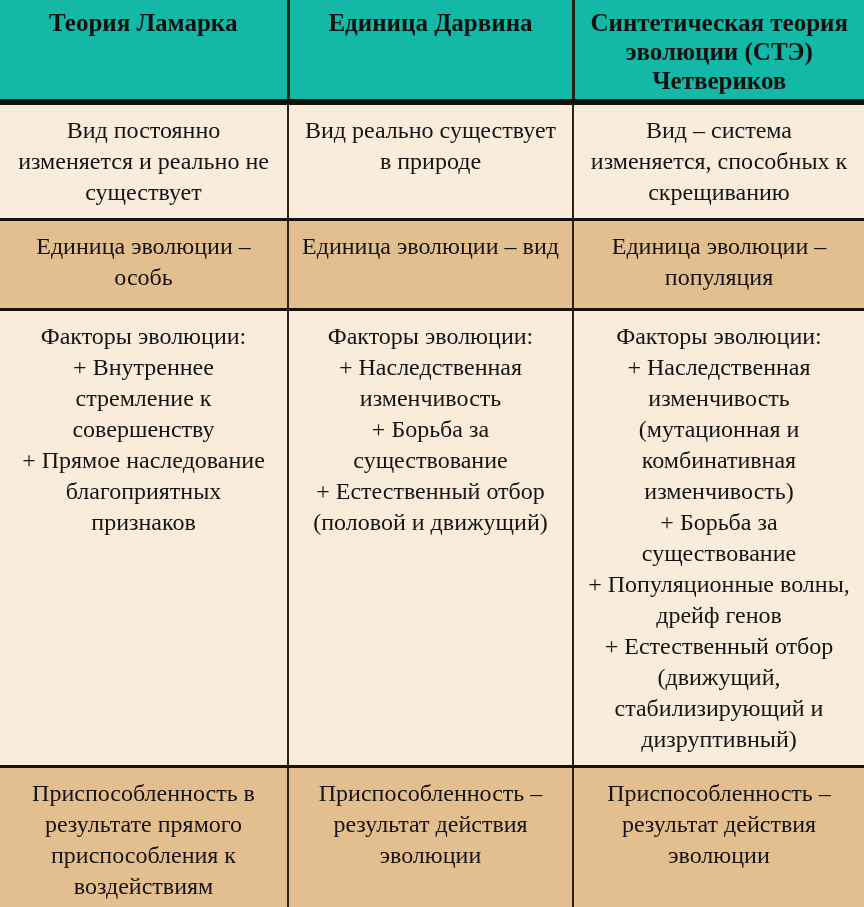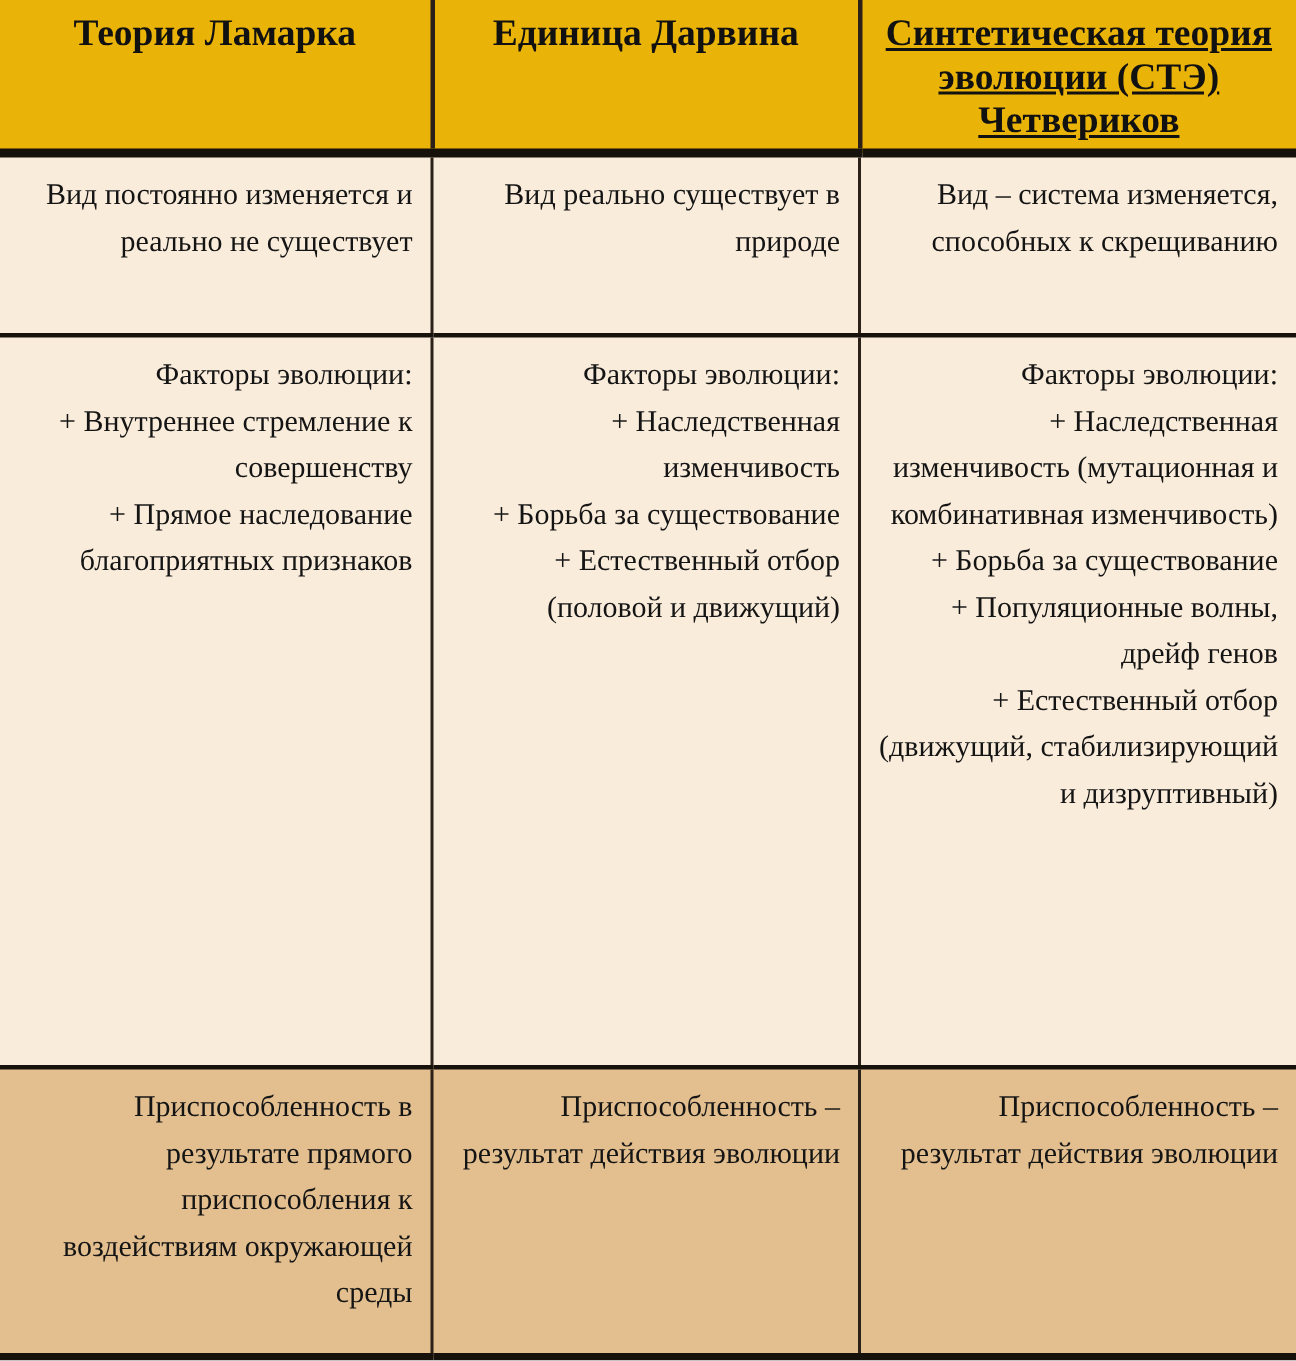--- a/index.html
+++ b/index.html
@@ -26,42 +26,42 @@
     vertical-align: top;
     box-sizing: border-box;
   }
   col.c1 { width: 288px; }
   col.c2 { width: 285px; }
   col.c3 { width: 291px; }
 
   
   tr.header-row { height: 93px; }
   th.hcell {
-    background: #eab308;
+    background: #14b8a6;
     color: #111111;
     font-weight: bold;
     font-size: 25px;
     line-height: 29px;
     text-align: center;
     padding: 8px 10px 4px 10px;
     border-right: 3px solid #2b2118;
     border-bottom: 6px solid #17110b;
   }
-  th.hcell.last { border-right: none; text-decoration: underline; }
+  th.hcell.last { border-right: none; }
   th.hcell.first { border-right: 3px solid #2b2118; }
 
   
   td.cell {
-    font-size: 20px;
+    font-size: 24px;
     line-height: 31px;
     color: #141414;
     padding: 10px 12px 10px 12px;
     border-right: 2px solid #2b2118;
     border-bottom: 3px solid #17110b;
-    text-align: right;
+    text-align: center;
     white-space: pre-line;
     word-wrap: break-word;
   }
   td.cell.last { border-right: none; }
 
   tr.tone-light td.cell { background: #faecdb; }
   tr.tone-dark  td.cell { background: #e3bf8f; }
 
   tr.r-species  { height: 113px; }
   tr.r-unit     { height: 90px; }
@@ -85,20 +85,25 @@
       <th class="hcell">Единица Дарвина</th>
       <th class="hcell last">Синтетическая теория эволюции (СТЭ) Четвериков</th>
     </tr>
   </thead>
   <tbody>
     <tr class="tone-light r-species">
       <td class="cell">Вид постоянно изменяется и реально не существует</td>
       <td class="cell">Вид реально существует в природе</td>
       <td class="cell last">Вид – система изменяется, способных к скрещиванию</td>
     </tr>
+    <tr class="tone-dark r-unit">
+      <td class="cell">Единица эволюции – особь</td>
+      <td class="cell">Единица эволюции – вид</td>
+      <td class="cell last">Единица эволюции – популяция</td>
+    </tr>
     <tr class="tone-light r-factors">
       <td class="cell">Факторы эволюции:
 + Внутреннее стремление к совершенству
 + Прямое наследование благоприятных признаков</td>
       <td class="cell">Факторы эволюции:
 + Наследственная изменчивость
 + Борьба за существование
 + Естественный отбор (половой и движущий)</td>
       <td class="cell last">Факторы эволюции:
 + Наследственная изменчивость (мутационная и комбинативная изменчивость)

